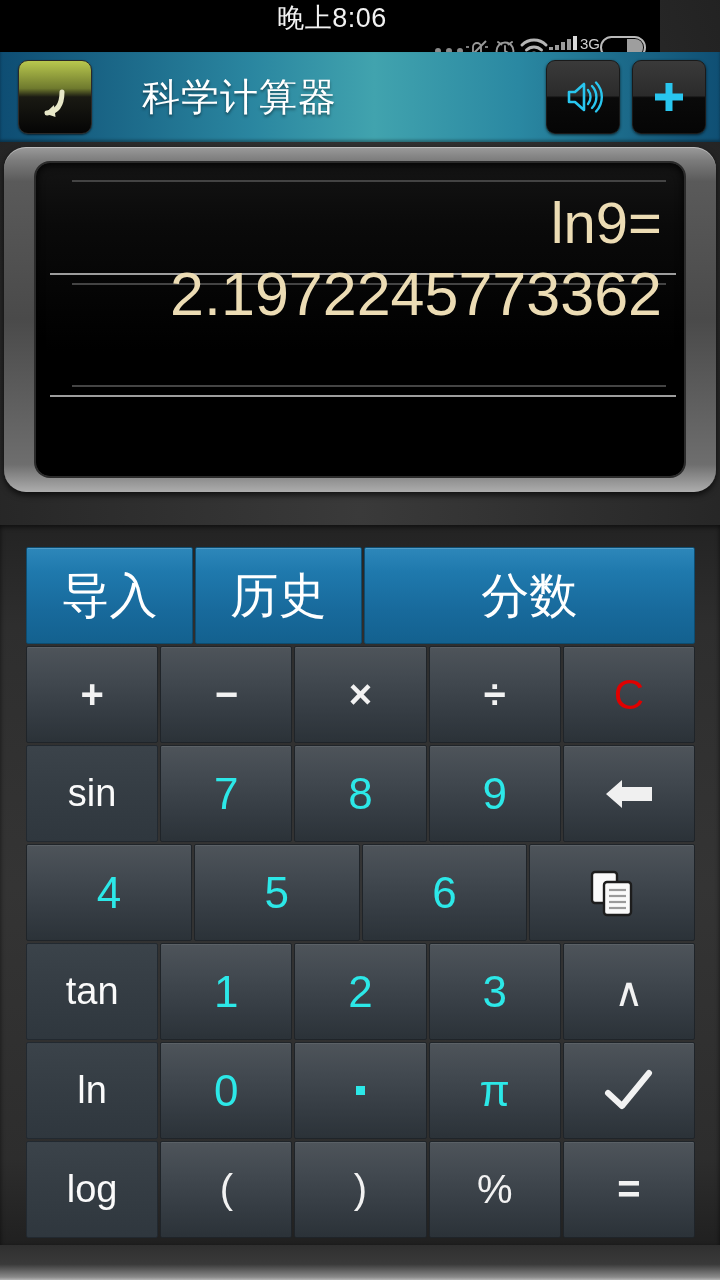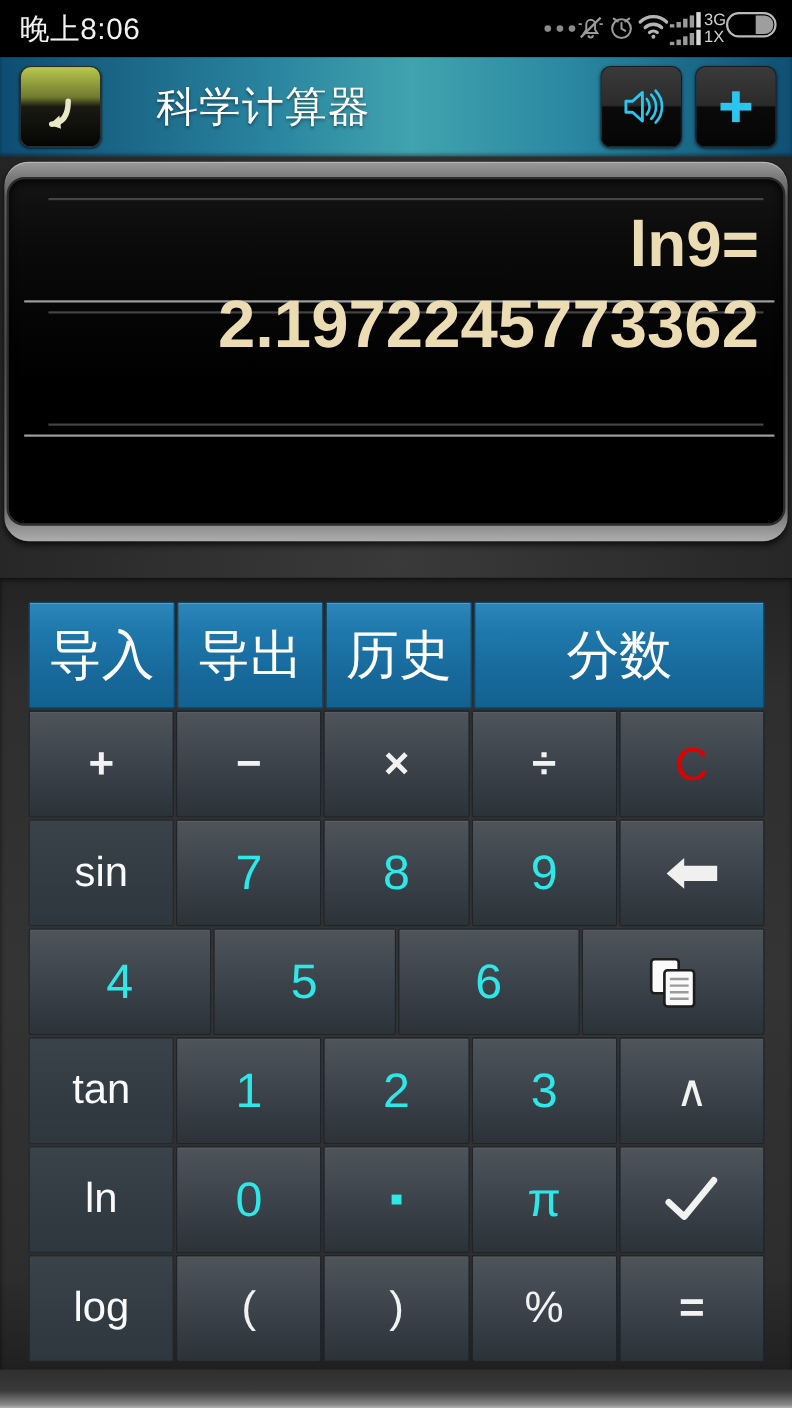--- a/index.html
+++ b/index.html
@@ -12,25 +12,26 @@
   #app {
     position: relative;
     width: 720px; height: 1280px;
     background:
       radial-gradient(ellipse at 50% 40%, #3a3a3a 0%, #2a2a2a 60%, #1e1e1e 100%);
   }
 
   
   .statusbar {
     position: absolute; left: 0; top: 0;
-    width: 720px; height: 52px;
+    width: 660px; height: 52px;
     background: #000;
     display: flex; align-items: center;
     box-sizing: border-box;
     padding: 0 14px 0 18px;
+    flex-direction: column;
   }
   .status-time {
     color: #f2f2f2;
     font-size: 27px;
     letter-spacing: .5px;
     white-space: nowrap;
   }
   .status-right {
     margin-left: auto;
     display: flex; gap: 0;
@@ -86,21 +87,21 @@
     box-shadow: 0 1px 3px rgba(0,0,0,.65);
   }
 
   
   .display-shell {
     position: absolute; left: 4px; top: 147px;
     width: 712px; height: 345px;
     border-radius: 22px;
     background: linear-gradient(to bottom, #9b9b9b 0%, #7b7b7b 4%, #5a5a5a 10%, #4a4a4a 50%, #6e6e6e 92%, #adadad 100%);
     box-shadow: 0 3px 6px rgba(0,0,0,.7), inset 0 1px 0 rgba(255,255,255,.35);
-    box-sizing: border-box; padding: 16px 4px; font-weight: bold;
+    box-sizing: border-box; padding: 16px 32px;
   }
   .display-inner {
     width: 100%; height: 100%;
     border-radius: 14px;
     background: linear-gradient(to bottom, #141414 0%, #0a0a0a 20%, #000 60%, #000 100%);
     box-shadow: inset 0 2px 8px rgba(0,0,0,.95), 0 0 0 2px #2b2b2b;
     position: relative; overflow: hidden;
   }
   .lcd-lines { position:absolute; left:0; top:0; right:0; bottom:0; }
   .ln-bright { position:absolute; left: 14px; right: 8px; height: 2px; background:#9d9d9d; }
@@ -268,23 +269,20 @@
   </div>
 
   <div class="keypad-bg"></div>
   <div class="keypad-bottom-edge"></div>
   <div class="keypad" id="keypad">
       <div class="krow">
         <div class="key blue">
           <span>导入</span>
         </div>
         <div class="key blue">
-          <span>导出</span>
-        </div>
-        <div class="key blue">
           <span>历史</span>
         </div>
         <div class="key blue wide">
           <span>分数</span>
         </div>
       </div>
       <div class="krow">
         <div class="key dark op">
           <span>+</span>
         </div>

